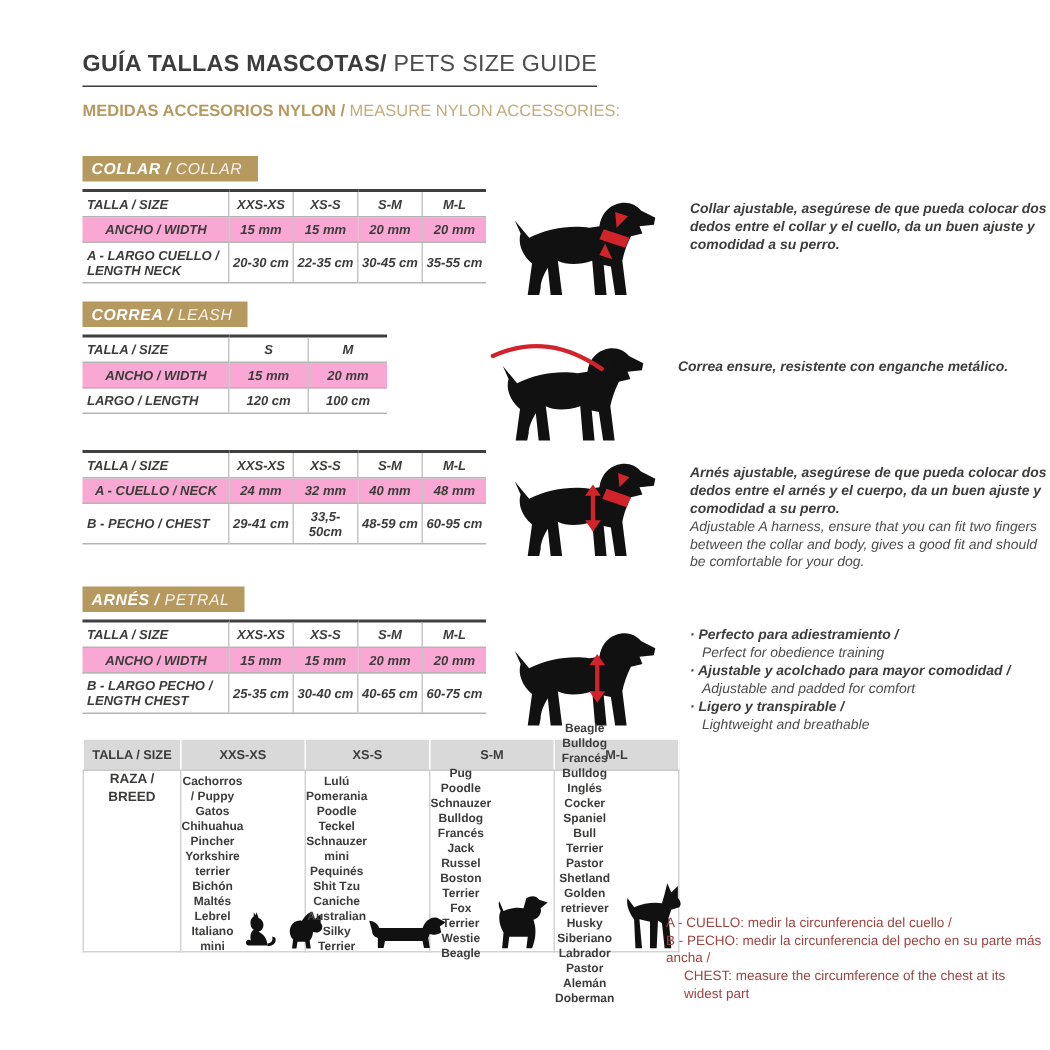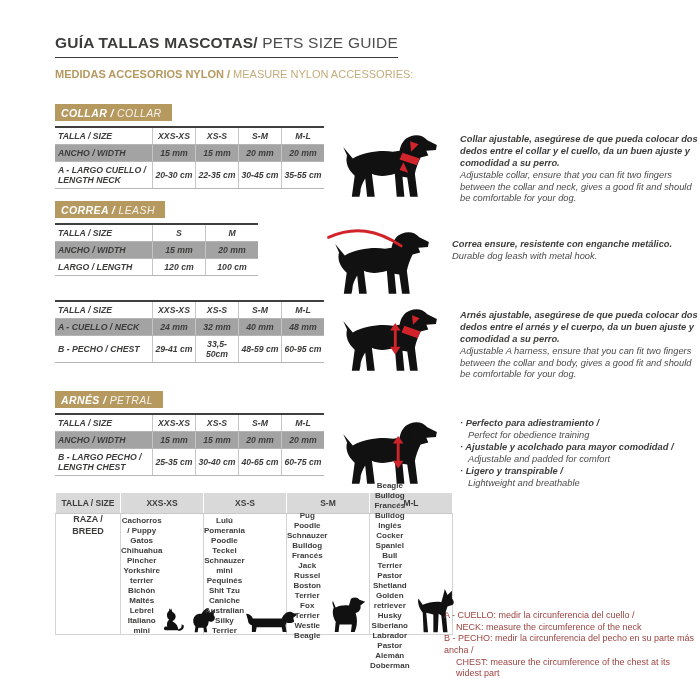--- a/index.html
+++ b/index.html
@@ -27,21 +27,21 @@
 
   .sec-row{display:flex;align-items:flex-start;margin-top:5px;}
 
   table{border-collapse:collapse;}
   .tbl{font-size:8.7px;width:246px;table-layout:fixed;}
   .tbl th,.tbl td{border-bottom:1px solid #b5b5b5;padding:3px 2px;line-height:1.15;}
   .tbl tr.head th{border-top:2px solid #3f3f3e;font-weight:bold;}
   .tbl th+th,.tbl td+td{border-left:1px solid #c6c6c6;}
   .tbl .lbl{text-align:left;font-weight:bold;width:92px;padding-left:3px;}
   .tbl .val{text-align:center;width:38px;font-weight:bold;}
-  .tbl tr.shade td{background:#a3a3a3;}
+  .tbl tr.shade td{background:#f9a8d4;text-align:center;}
   .tbl-leash{width:188px;}
   .tbl-leash .val{width:48px;}
 
   .dog-box{width:118px;height:86px;flex:none;margin-left:8px;}
   #sec-leash .dog-box{margin-left:66px;}
   .dog-box svg{width:118px;height:86px;display:block;}
   .sil-fill{fill:#111111;}
   .red-fill{fill:#d1232a;}
   .red-stroke{stroke:#d1232a;stroke-width:3;fill:none;stroke-linecap:round;}
 
@@ -125,21 +125,20 @@
         <use href="#dog-sil"></use>
         <g class="red-fill">
           <path d="M72,28 L90,34 L87,41 L69,35 Z"></path>
           <path d="M80,16 L89,19 L81,27 Z"></path>
           <path d="M69,46 L78,49 L73,38 Z"></path>
         </g>
       </svg>
     </div>
     <div class="desc">
       <span class="es">Collar ajustable, asegúrese de que pueda colocar dos dedos entre el collar y el cuello, da un buen ajuste y comodidad a su perro.</span>
-      <span class="en">Adjustable collar, ensure that you can fit two fingers between the collar and neck, gives a good fit and should be comfortable for your dog.</span>
     </div>
   </div>
 </div>
 
 <div class="section" id="sec-leash">
   <div class="badge"><span>CORREA / </span><span class="en">LEASH</span></div>
   <div class="sec-row">
     <table class="tbl tbl-leash">
       <tbody>
           <tr class="head">
@@ -160,21 +159,20 @@
     </tbody>
       </table>
     <div class="dog-box">
       <svg viewBox="0 0 120 90">
         <use href="#dog-sil"></use>
         <path class="red-stroke" d="M3,15 C30,3 54,7 79,24"></path>
       </svg>
     </div>
     <div class="desc">
       <span class="es">Correa ensure, resistente con enganche metálico.</span>
-      <span class="en">Durable dog leash with metal hook.</span>
     </div>
   </div>
 </div>
 
 <div class="section" id="sec-harness">
   <div class="sec-row">
     <table class="tbl">
       <tbody>
           <tr class="head">
         <th class="lbl">TALLA / SIZE</th>
@@ -363,16 +361,15 @@
           </div>
         </div>
       </td>
     </tr>
   </tbody>
     </table>
 </div>
 
 <div class="notes">
   <div class="note-bold">A - CUELLO: medir la circunferencia del cuello /</div>
-  <div class="note-reg">NECK: measure the circumference of the neck</div>
   <div class="note-bold">B - PECHO: medir la circunferencia del pecho en su parte más ancha /</div>
   <div class="note-reg">CHEST: measure the circumference of the chest at its widest part</div>
 </div>
 
 </body></html>

